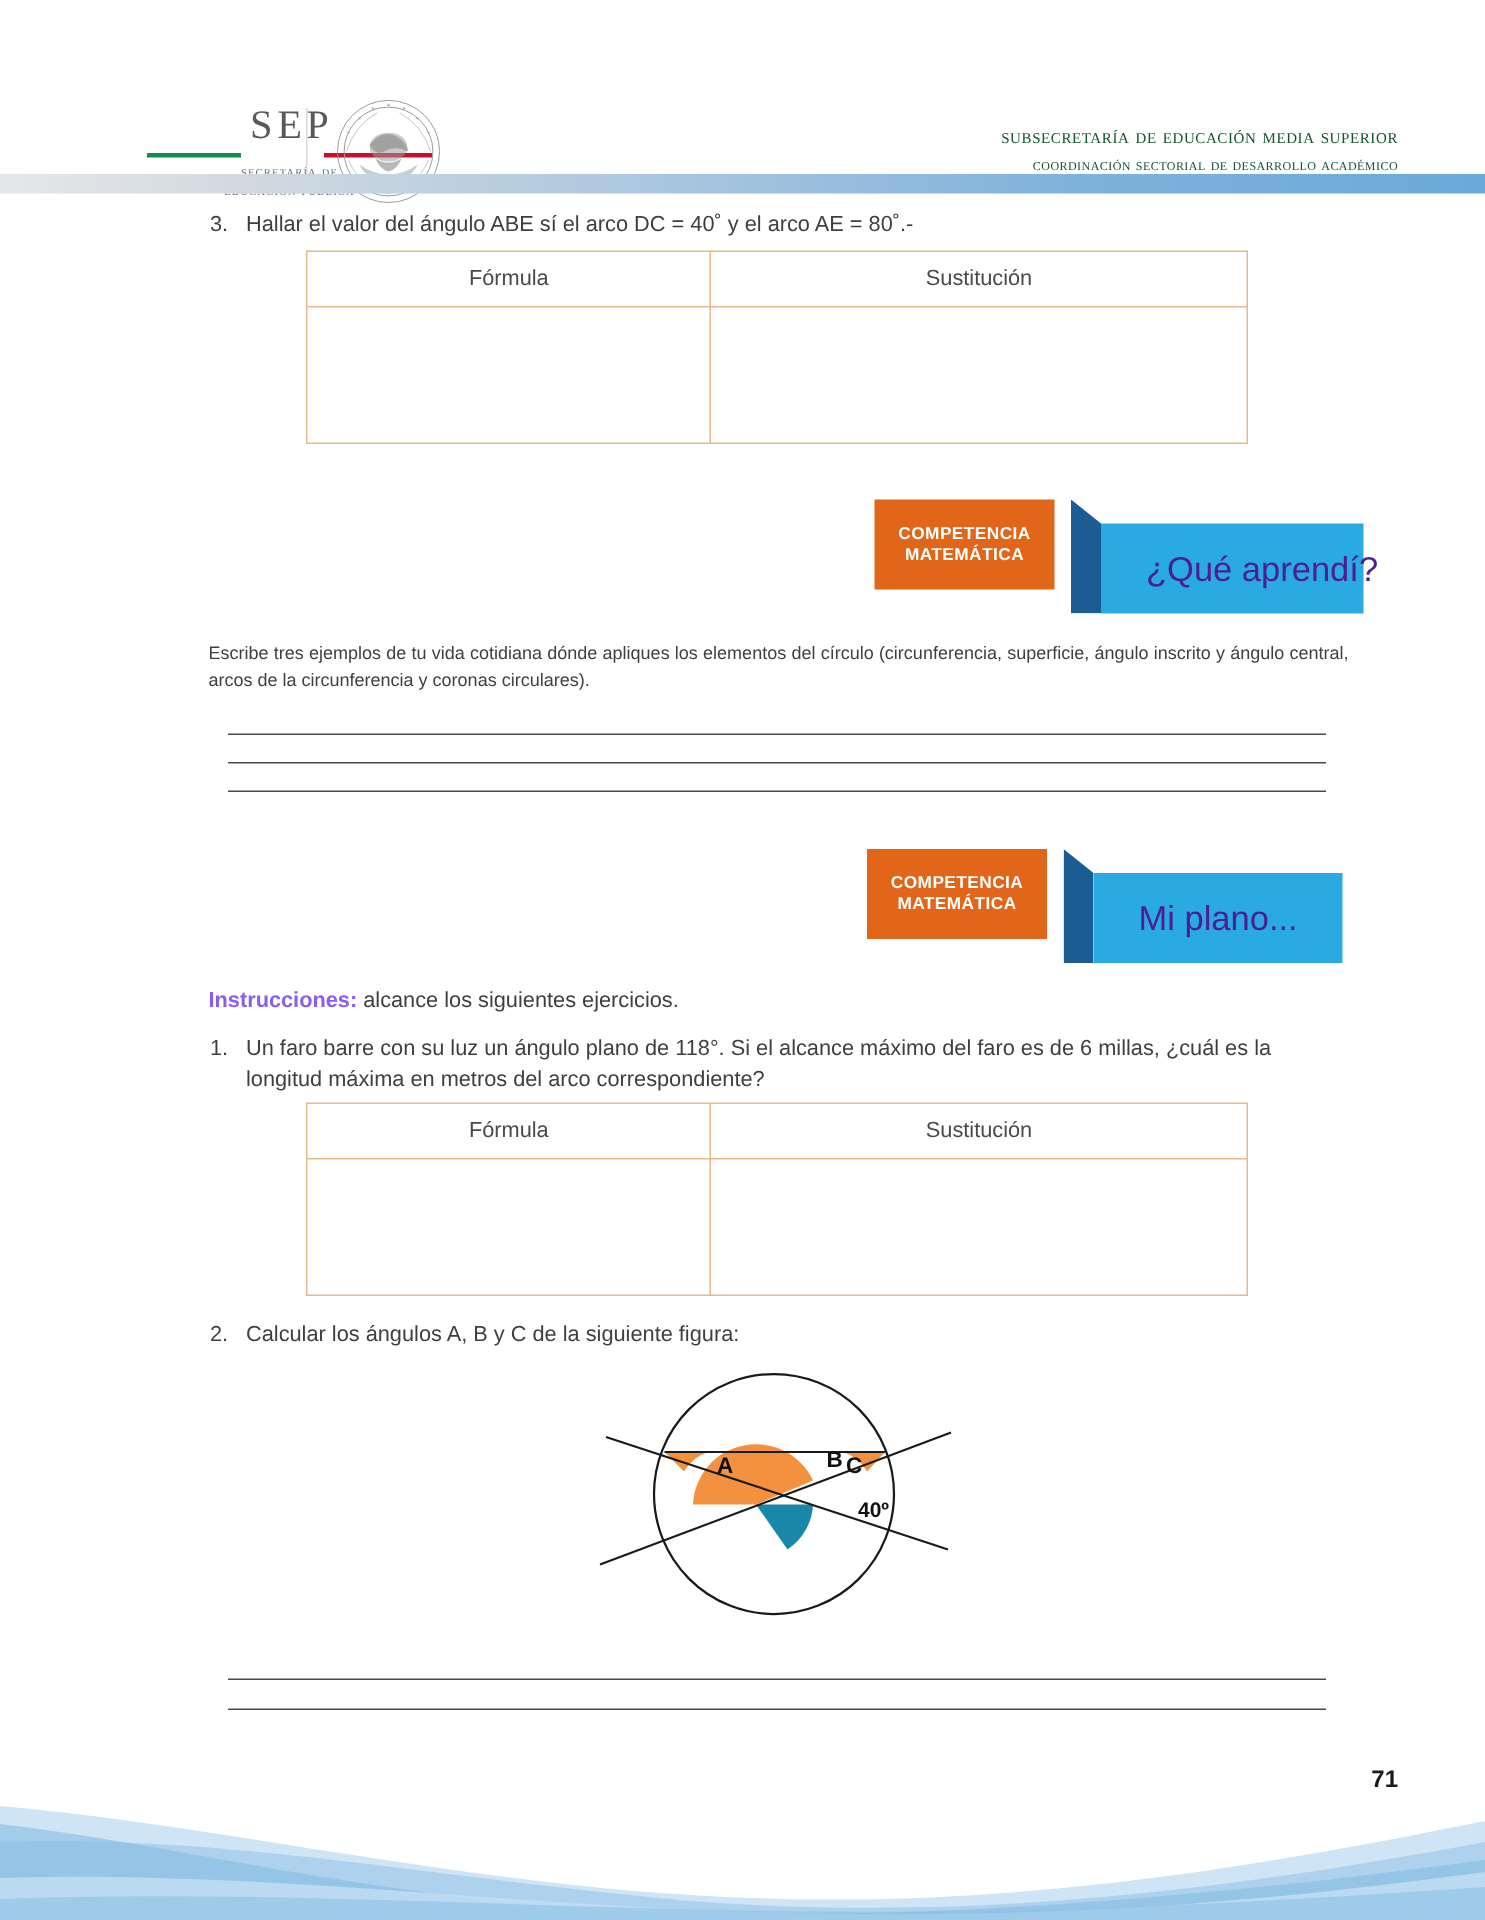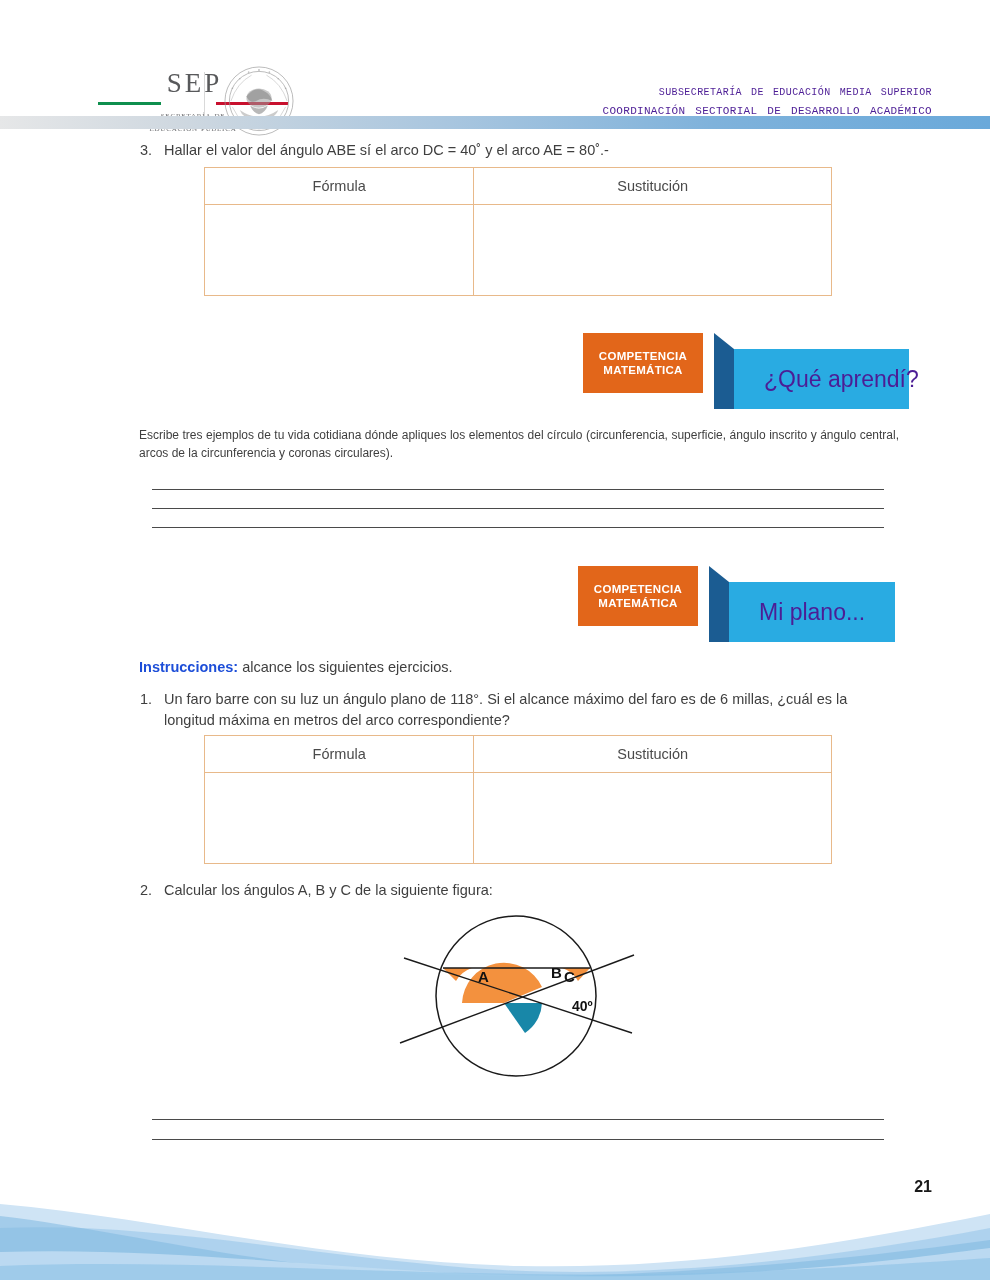--- a/index.html
+++ b/index.html
@@ -68,32 +68,32 @@
     left: 222px;
     top: 36px;
     width: 74px;
     height: 74px;
   }
   .gov-title {
     position: absolute;
     right: 58px;
     top: 55px;
     text-align: right;
-    font-family: Liberation Mono, monospace;
-    color: #4c1d95;
+    font-family: Liberation Serif, serif;
+    color: #14532d;
   }
   .gov-title .line1 {
     font-size: 14.5px;
     letter-spacing: 0.4px;
     font-variant: small-caps;
     text-transform: lowercase;
     white-space: nowrap;
   }
   .gov-title .line2 {
-    font-size: 16px;
+    font-size: 12px;
     letter-spacing: 0.3px;
     font-variant: small-caps;
     text-transform: lowercase;
     margin-top: 2px;
     white-space: nowrap;
   }
   .header-bar {
     position: absolute;
     top: 116px; left: 0;
     width: 990px;
@@ -212,21 +212,21 @@
     height: 0;
     border-top: 1.4px solid #4a4a4a;
   }
 
   .instr {
     position: absolute;
     font-size: 14.5px;
     color: #3f3f3f;
   }
   .instr b {
-    color: #1d4ed8;
+    color: #8b5cf6;
   }
 
   .page-num {
     position: absolute;
     right: 58px;
     top: 1178px;
     font-size: 16px;
     font-weight: bold;
     color: #1a1a1a;
   }
@@ -392,21 +392,21 @@
 
   <text x="92" y="79" font-family="Liberation Sans, sans-serif" font-size="15" font-weight="bold" fill="#111">A</text>
   <text x="165" y="75" font-family="Liberation Sans, sans-serif" font-size="15" font-weight="bold" fill="#111">B</text>
   <text x="178" y="79" font-family="Liberation Sans, sans-serif" font-size="15" font-weight="bold" fill="#111">C</text>
   <text x="186" y="108" font-family="Liberation Sans, sans-serif" font-size="14" font-weight="bold" fill="#111">40º</text>
 </svg>
 
 <div class="ans-line" style="left:152px; top:1119px; width:732px;"></div>
 <div class="ans-line" style="left:152px; top:1139px; width:732px;"></div>
 
-<div class="page-num">21</div>
+<div class="page-num">71</div>
 
 <svg class="wave-footer" viewBox="0 0 990 110" preserveAspectRatio="none">
   <path d="M0 34 C160 48 330 92 520 96 C700 100 860 70 990 44 L990 110 L0 110 Z" fill="#cfe4f5"></path>
   <path d="M0 58 C150 52 300 84 470 98 C660 112 840 86 990 58 L990 110 L0 110 Z" fill="#a8cfec" opacity="0.85"></path>
   <path d="M0 46 C120 60 250 96 420 104 C600 112 800 96 990 70 L990 110 L0 110 Z" fill="#7fb8e0" opacity="0.55"></path>
   <path d="M0 82 C180 76 360 104 560 106 C760 108 880 92 990 78 L990 110 L0 110 Z" fill="#bfdcf2" opacity="0.9"></path>
   <path d="M0 96 C200 88 420 108 660 104 C800 101 900 94 990 88 L990 110 L0 110 Z" fill="#8cc2e6" opacity="0.6"></path>
 </svg>
 
 </body></html>

